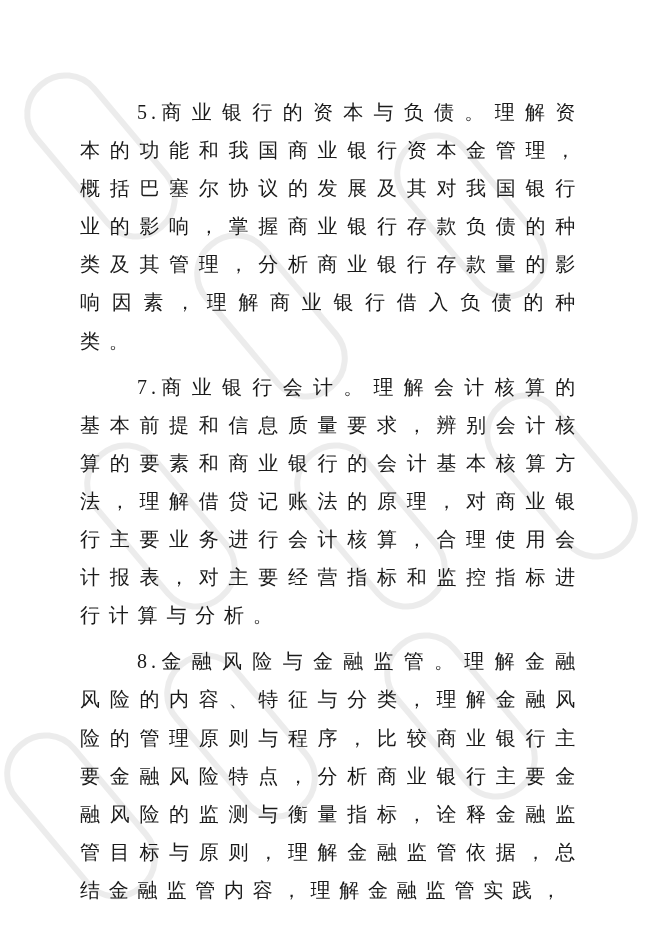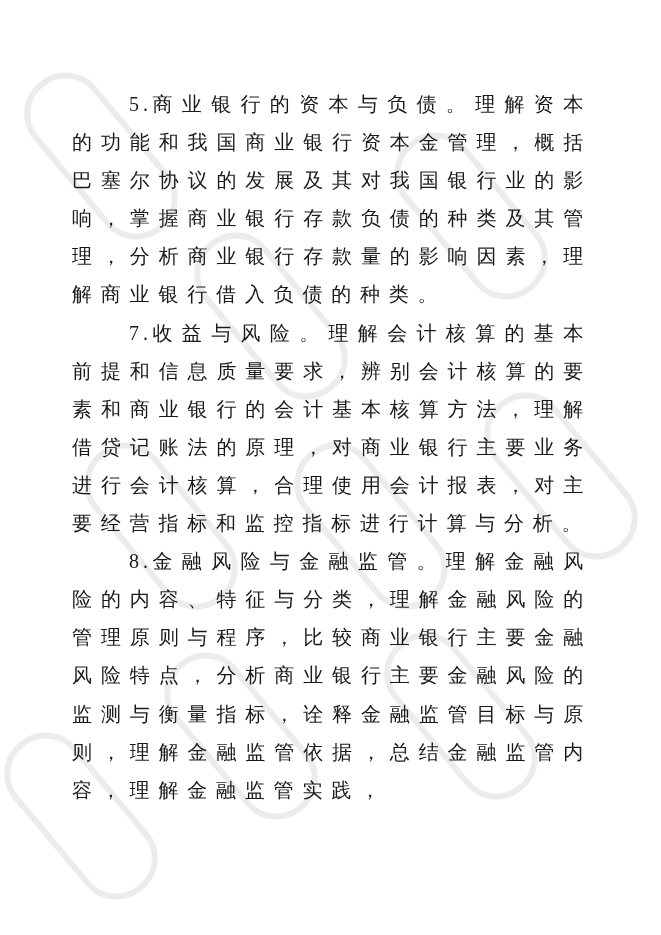--- a/index.html
+++ b/index.html
@@ -11,21 +11,21 @@
     position: absolute; inset: 0; pointer-events: none; z-index: 0;
   }
   .watermark span {
     position: absolute; border: 6px solid rgba(200,200,200,0.35); border-radius: 40px;
     width: 70px; height: 180px; transform: rotate(-40deg);
   }
   .page {
     position: absolute; left: 72px; top: 85px; width: 520px; z-index: 1;
   }
   .para {
-    margin: 0; font-size: 20px; line-height: 38.1px; color: #1a1a1a;
+    margin: 8px; font-size: 20px; line-height: 38.1px; color: #1a1a1a;
     letter-spacing: 8.8px; text-indent: 57px; text-align: justify;
     word-break: break-all;
   }
   .num { letter-spacing: 4px; font-family: "Liberation Serif", serif; }
 </style>
 </head>
 <body>
 
 <div class="watermark">
   <span style="left:60px;top:60px;"></span>
@@ -34,15 +34,15 @@
   <span style="left:120px;top:430px;"></span>
   <span style="left:330px;top:430px;"></span>
   <span style="left:520px;top:380px;"></span>
   <span style="left:200px;top:640px;"></span>
   <span style="left:420px;top:620px;"></span>
   <span style="left:40px;top:720px;"></span>
 </div>
 
 <div class="page">
   <p class="para"><span class="num">5.</span><span>商业银行的资本与负债。理解资本的功能和我国商业银行资本金管理，概括巴塞尔协议的发展及其对我国银行业的影响，掌握商业银行存款负债的种类及其管理，分析商业银行存款量的影响因素，理解商业银行借入负债的种类。</span></p>
-  <p class="para"><span class="num">7.</span><span>收益与风险。理解会计核算的基本前提和信息质量要求，辨别会计核算的要素和商业银行的会计基本核算方法，理解借贷记账法的原理，对商业银行主要业务进行会计核算，合理使用会计报表，对主要经营指标和监控指标进行计算与分析。</span></p>
+  <p class="para"><span class="num">7.</span><span>商业银行会计。理解会计核算的基本前提和信息质量要求，辨别会计核算的要素和商业银行的会计基本核算方法，理解借贷记账法的原理，对商业银行主要业务进行会计核算，合理使用会计报表，对主要经营指标和监控指标进行计算与分析。</span></p>
   <p class="para"><span class="num">8.</span><span>金融风险与金融监管。理解金融风险的内容、特征与分类，理解金融风险的管理原则与程序，比较商业银行主要金融风险特点，分析商业银行主要金融风险的监测与衡量指标，诠释金融监管目标与原则，理解金融监管依据，总结金融监管内容，理解金融监管实践，</span></p>
 </div>
 
 </body></html>

